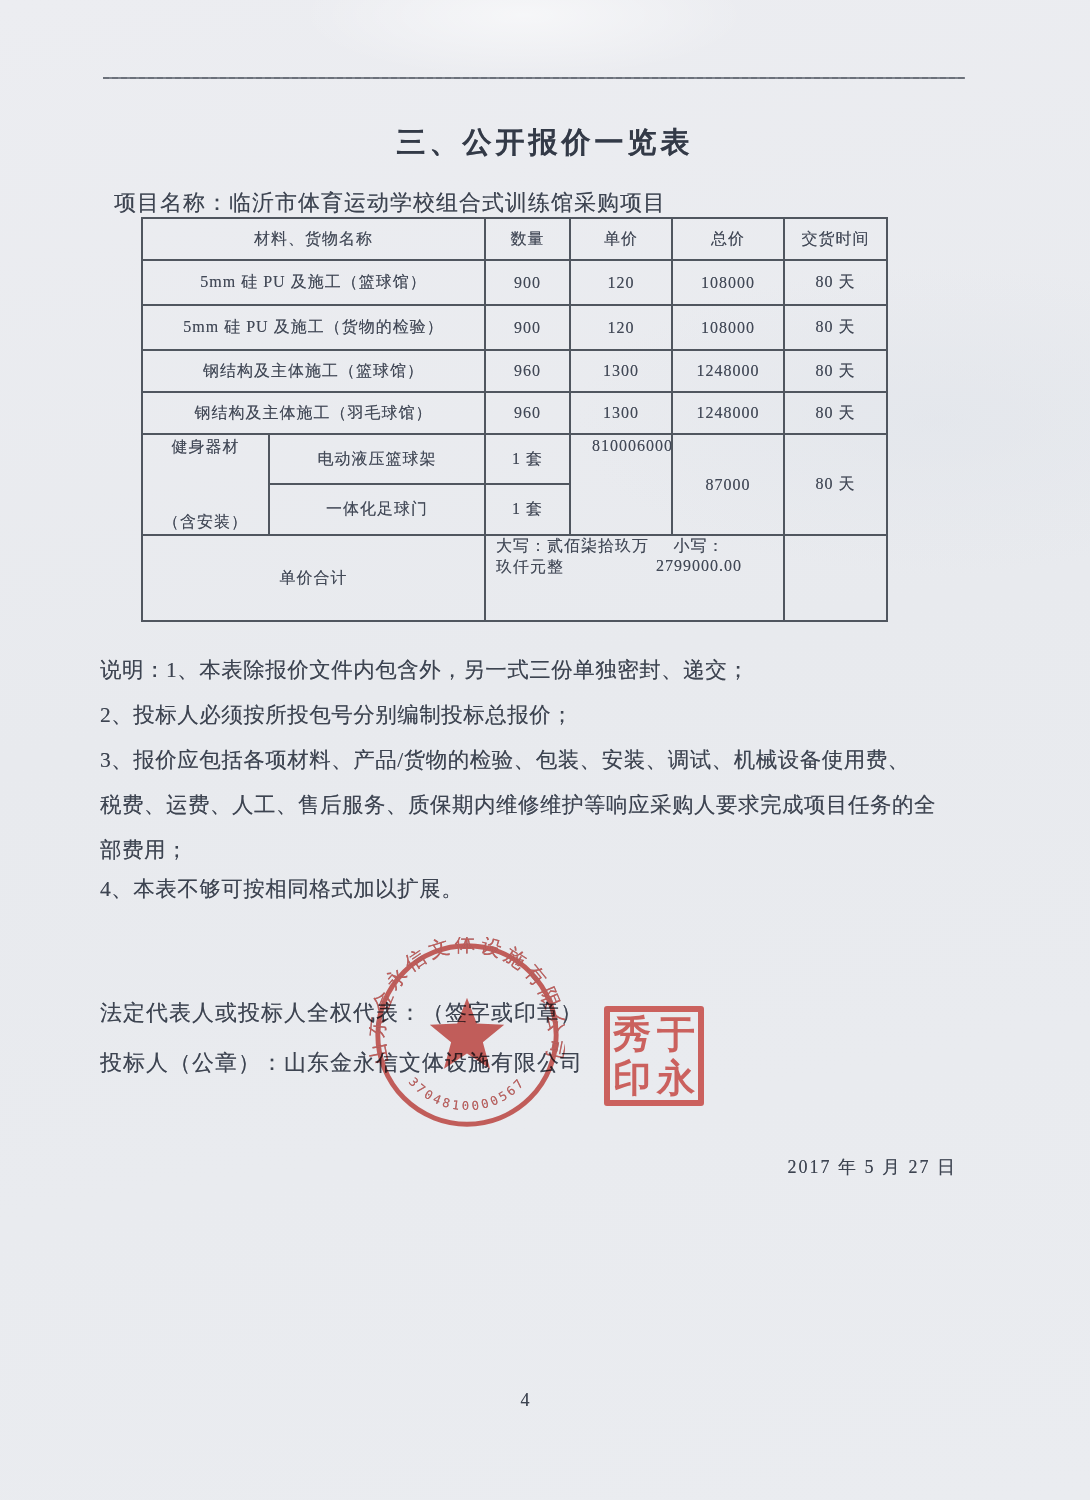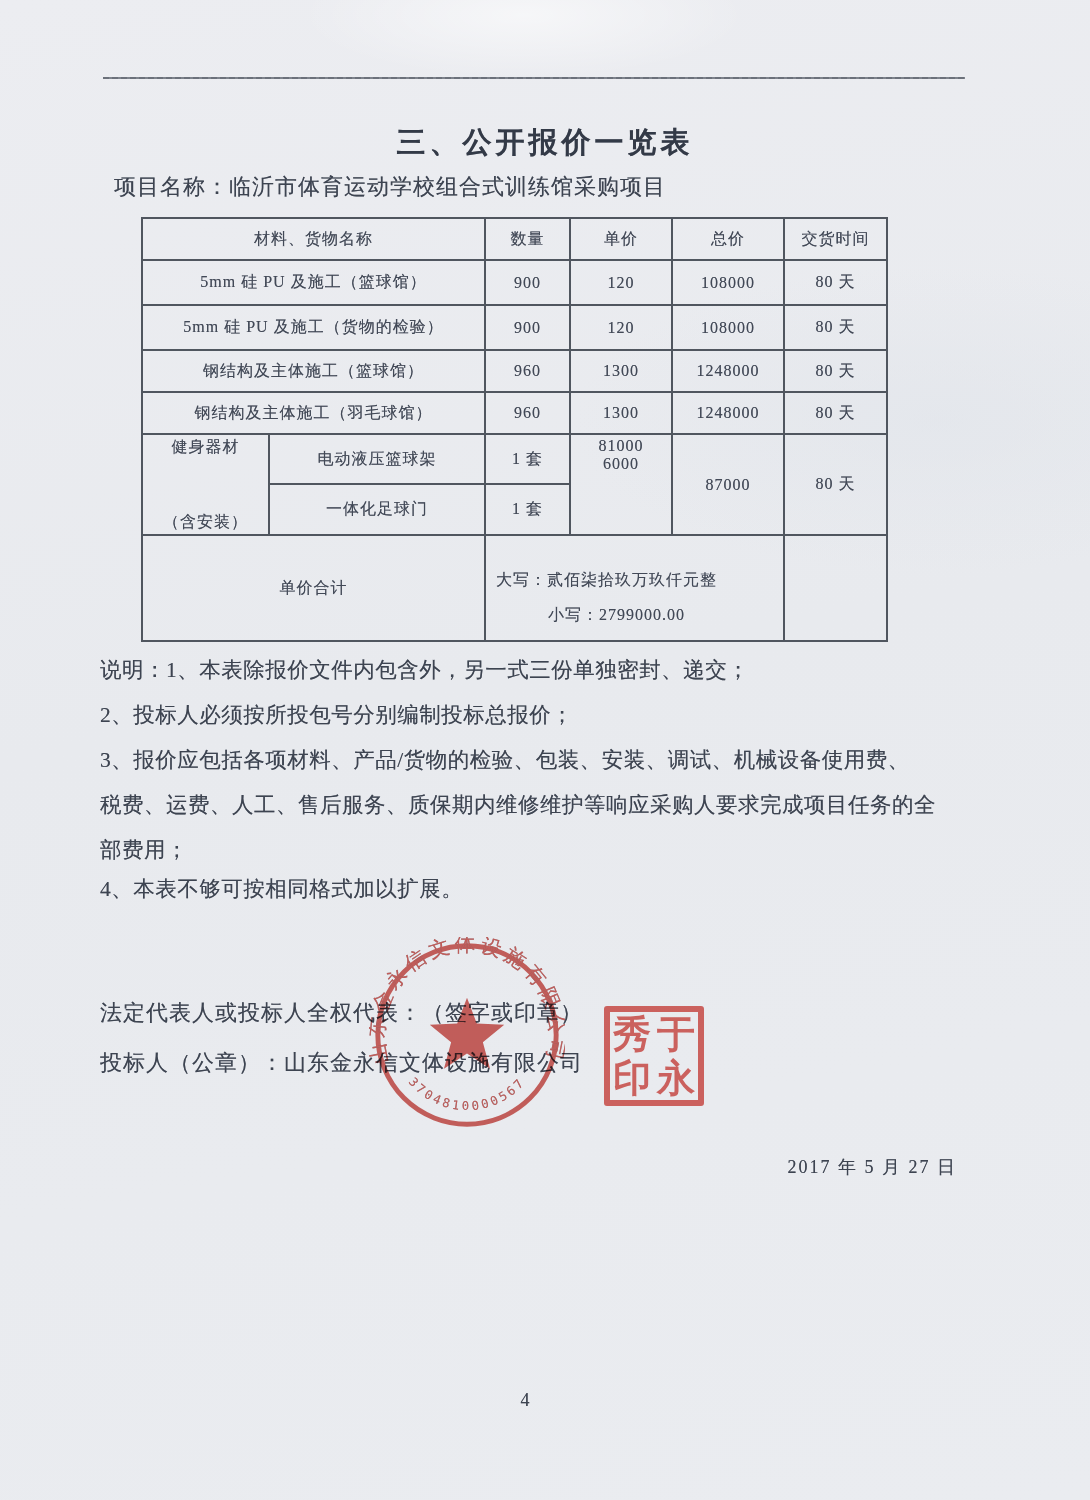--- a/index.html
+++ b/index.html
@@ -10,30 +10,30 @@
       radial-gradient(ellipse 520px 220px at 86% 28%, rgba(224,228,234,0.55), rgba(224,228,234,0) 70%),
       linear-gradient(170deg,#ecedf1,#e8eaee 45%,#eaecf0);
     font-family:"Liberation Serif","DejaVu Serif",serif;
     color:#3d4451;
     text-shadow:0 0 0.6px rgba(60,66,80,0.55);
   }
   .top-rule{position:absolute;left:103px;top:77px;width:862px;height:2px;
     background:repeating-linear-gradient(90deg,#555b66 0 6px,#6a707a 6px 9px);opacity:.85;}
   .doc-title{position:absolute;top:123px;left:0;width:100%;text-align:center;
     font-size:29px;font-weight:bold;letter-spacing:4px;color:#333a47;}
-  .project-line{position:absolute;top:172px;left:114px;font-size:22px;letter-spacing:1px;}
+  .project-line{position:absolute;top:188px;left:114px;font-size:22px;letter-spacing:1px;}
 
   table.quote{position:absolute;left:141px;top:217px;width:745px;border-collapse:collapse;table-layout:fixed;}
   table.quote td{border:2px solid #50565f;text-align:center;vertical-align:middle;
     font-size:16px;padding:0;color:#424957;letter-spacing:1px;overflow:hidden;}
   tr.h-row{height:42px;} tr.r1,tr.r2{height:45px;padding-left:28px;} tr.r3,tr.r4{height:42px;padding-left:6px;}
   tr.fit-a{height:50px;} tr.fit-b{height:51px;} tr.f-row{height:86px;}
   td.group-cell .stack2{display:flex;flex-direction:column;justify-content:space-between;height:96px;}
-  td.unit-merged .stack2{display:flex;flex-direction:column;justify-content:flex-start;height:96px;}
-  td.amount-cell .stackf{display:flex;flex-direction:column;justify-content:space-evenly;height:84px;margin-top:20px;}
+  td.unit-merged .stack2{display:flex;flex-direction:row;justify-content:center;height:96px;margin-left:23px;}
+  td.amount-cell .stackf{display:flex;flex-direction:row;justify-content:space-evenly;height:84px;}
   td.amount-cell .words{text-align:left;padding-left:10px;}
   td.amount-cell .figures{text-align:center;padding-right:36px;}
 
   .notes{position:absolute;left:100px;top:648px;width:880px;font-size:21.5px;}
   .notes p{margin:0;height:45px;line-height:45px;letter-spacing:0.5px;white-space:nowrap;}
   .ind-0{margin-left:0;} .ind-1{margin-left:86px;} .ind-2{margin-left:36px;} .ind-3{margin-left:102px;}
   .note-last{margin-top:-6px !important;}
 
   .bidder{position:absolute;left:100px;top:988px;font-size:22px;}
   .bidder p{margin:0;height:50px;line-height:50px;letter-spacing:1px;white-space:nowrap;}

